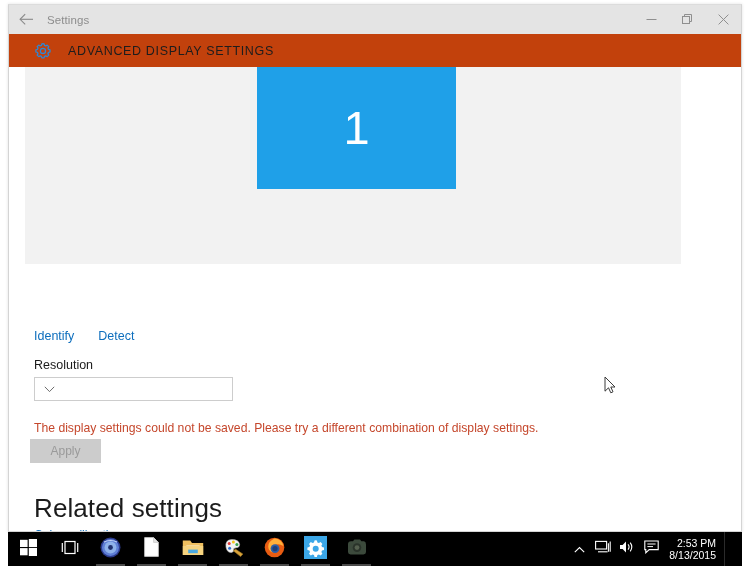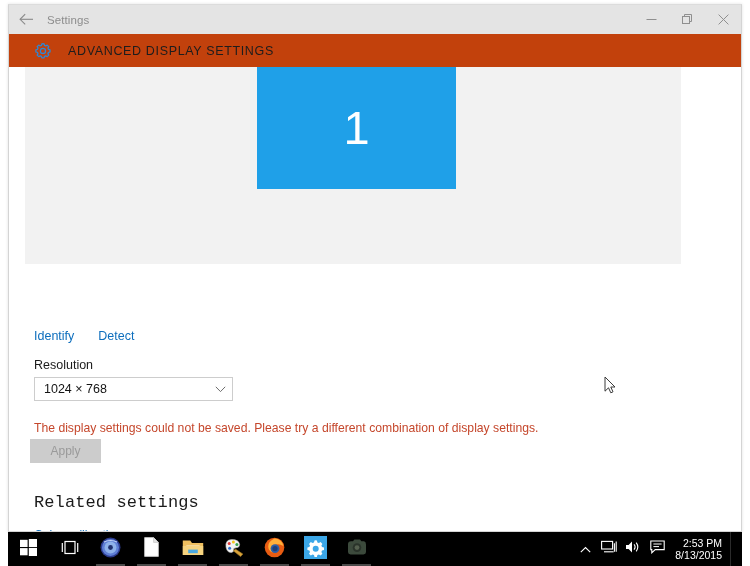--- a/index.html
+++ b/index.html
@@ -215,25 +215,24 @@
     justify-content: center;
     font-family: "Liberation Sans", sans-serif;
     box-sizing: border-box;
   }
 
   
   #related-heading {
     position: absolute;
     left: 25px;
     top: 426px;
-    font-size: 17px;
+    font-size: 26px;
     color: #1b1b1b;
     font-weight: 400;
     letter-spacing: 0.1px;
-    font-family: Liberation Mono, monospace;
   }
   #related-links {
     position: absolute;
     left: 25px;
     top: 461px;
   }
   #related-links a {
     display: block;
     margin-bottom: 15px;
     color: #0d6ebd;
@@ -283,21 +282,21 @@
     left: 6px;
     right: 6px;
     height: 2px;
     background: #4a4a4a;
   }
   .tb-right {
     margin-left: auto;
     display: flex;
     align-items: center;
     height: 34px;
-    padding-right: 6px;
+    padding-right: 12px;
   }
   .tray-icon {
     width: 24px;
     height: 34px;
     display: flex;
     align-items: center;
     justify-content: center;
     color: #ffffff;
   }
   #clock {
@@ -366,21 +365,20 @@
         <div class="monitor-box">1</div>
       </div>
 
       <div id="preview-links">
         <a class="link" href="#">Identify</a>
         <a class="link" href="#">Detect</a>
       </div>
 
       <div id="resolution-label">Resolution</div>
       <div id="resolution-select">
-        <span class="sel-value">1024 × 768</span>
         <span class="chevron">
           <svg width="11" height="7" viewBox="0 0 11 7">
             <path d="M0.8 0.8 L5.5 5.6 L10.2 0.8" fill="none" stroke="#6d6d6d" stroke-width="1"></path>
           </svg>
         </span>
       </div>
 
       <div id="error-message">The display settings could not be saved. Please try a different combination of display settings.</div>
 
       <div id="action-buttons">

